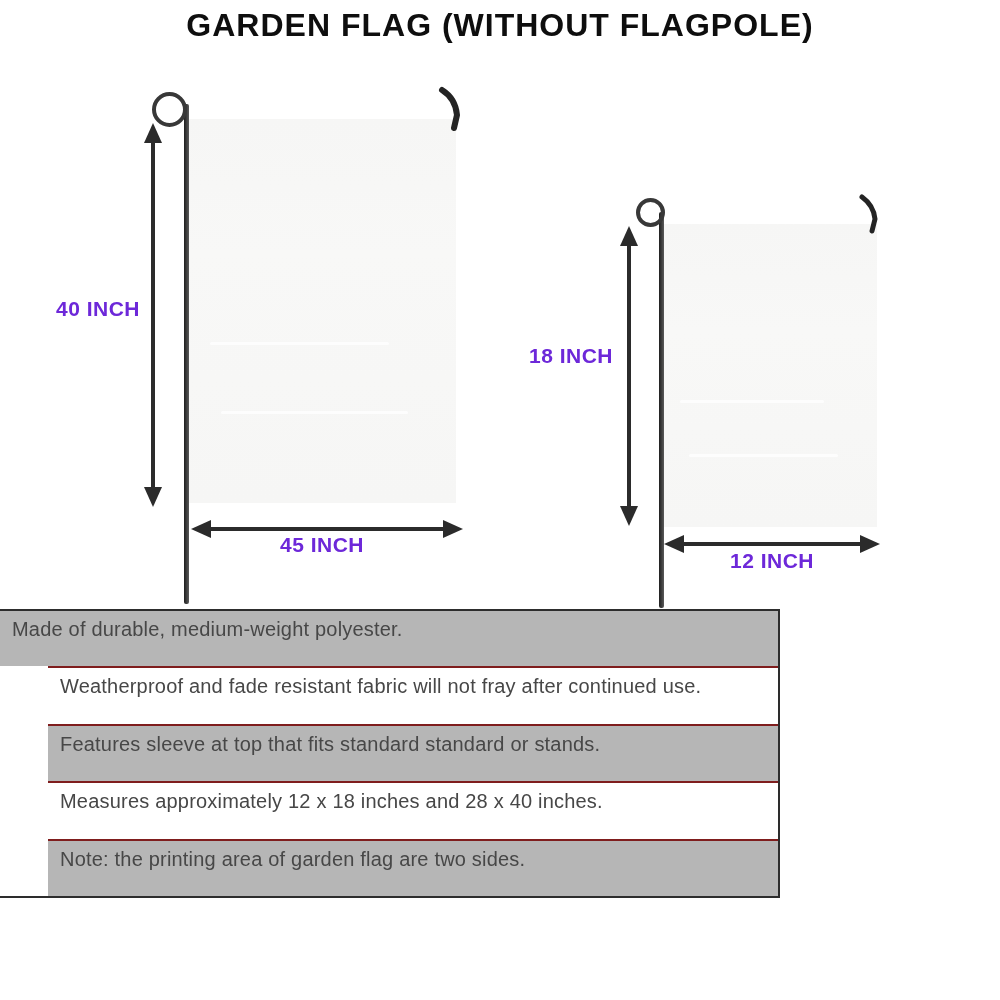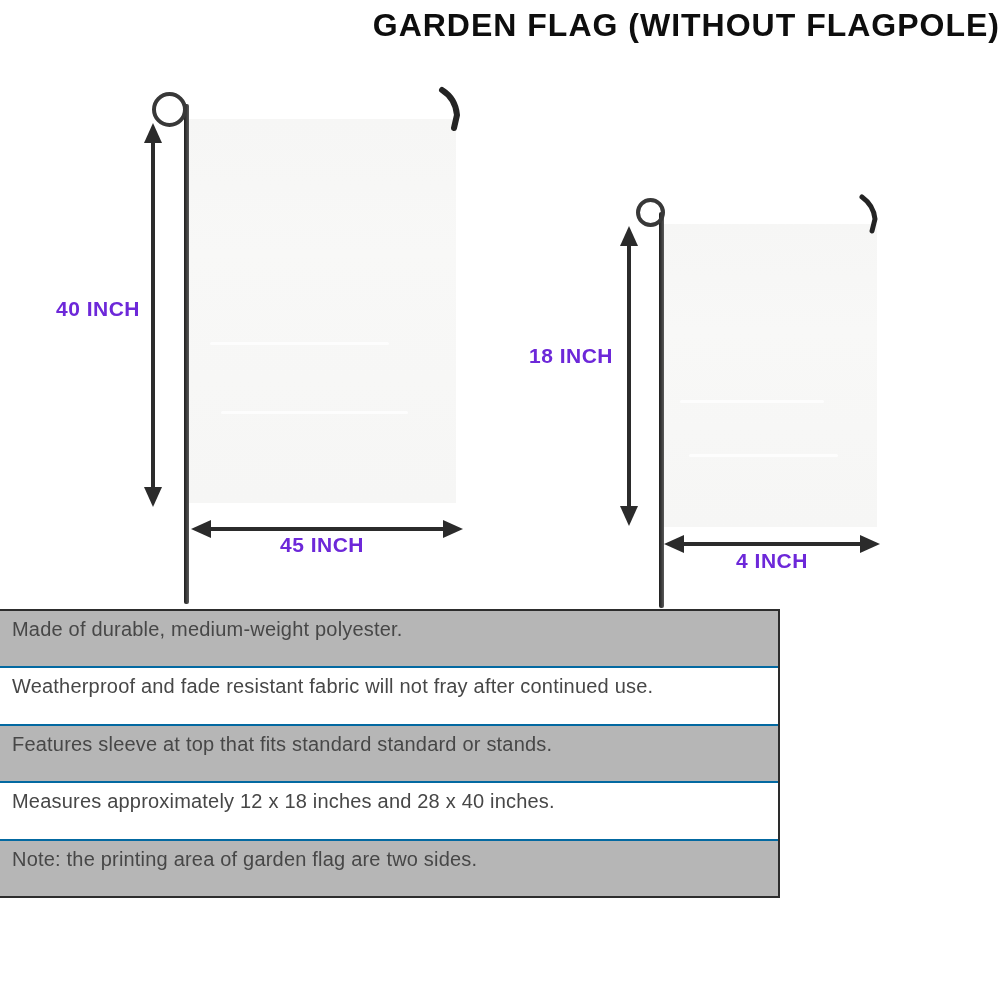--- a/index.html
+++ b/index.html
@@ -23,21 +23,20 @@
     left: 0;
     width: 1000px;
     text-align: center;
     color: #0e0e0e;
   }
   .title-line1 {
     font-size: 32px;
     font-weight: bold;
     letter-spacing: 1px;
     line-height: 38px;
-    text-align: right;
   }
   .title-line2 {
     font-size: 32px;
     font-weight: bold;
     letter-spacing: 1px;
     line-height: 36px;
   }
 
   
   .flag-panel {
@@ -92,21 +91,21 @@
     flex-direction: column;
   }
   .info-row {
     flex: 1;
     box-sizing: border-box;
     padding: 7px 24px 0 12px;
     font-size: 20px;
     color: #474747;
     letter-spacing: 0.2px;
   }
-  .info-row + .info-row { border-top: 2px solid #0369a1; }
+  .info-row + .info-row { border-top: 2px solid #7f1d1d; margin-left: 48px; }
   .info-row.gray  { background: #b6b6b6; }
   .info-row.white { background: #ffffff; }
 
   svg line    { stroke: #2b2b2b; stroke-width: 4; }
   svg polygon { fill: #2b2b2b; }
   svg path.hook { stroke: #242424; fill: none; stroke-linecap: round; stroke-linejoin: round; }
 </style>
 </head>
 <body>
 
@@ -155,21 +154,21 @@
     <polygon points="15,0 6,20 24,20"></polygon>
     <polygon points="15,300 6,280 24,280"></polygon>
   </svg>
   <div class="dim-label right-align" style="left:503px; top:344px; width:110px;text-align:right;">18 INCH</div>
 
   <svg class="arrow-svg" style="left:664px; top:529px;" width="216" height="30" viewBox="0 0 216 30">
     <line x1="12" y1="15" x2="204" y2="15"></line>
     <polygon points="0,15 20,6 20,24"></polygon>
     <polygon points="216,15 196,6 196,24"></polygon>
   </svg>
-  <div class="dim-label center-align" style="left:682px; top:549px; width:180px;">4 INCH</div>
+  <div class="dim-label center-align" style="left:682px; top:549px; width:180px;">12 INCH</div>
 
   <div class="info-box">
     <div class="info-row gray">Made of durable, medium-weight polyester.</div>
     <div class="info-row white">Weatherproof and fade resistant fabric will not fray after continued use.</div>
     <div class="info-row gray">Features sleeve at top that fits standard standard or stands.</div>
     <div class="info-row white">Measures approximately 12 x 18 inches and 28 x 40 inches.</div>
     <div class="info-row gray">Note: the printing area of garden flag are two sides.</div>
   </div>
 
 </div>

